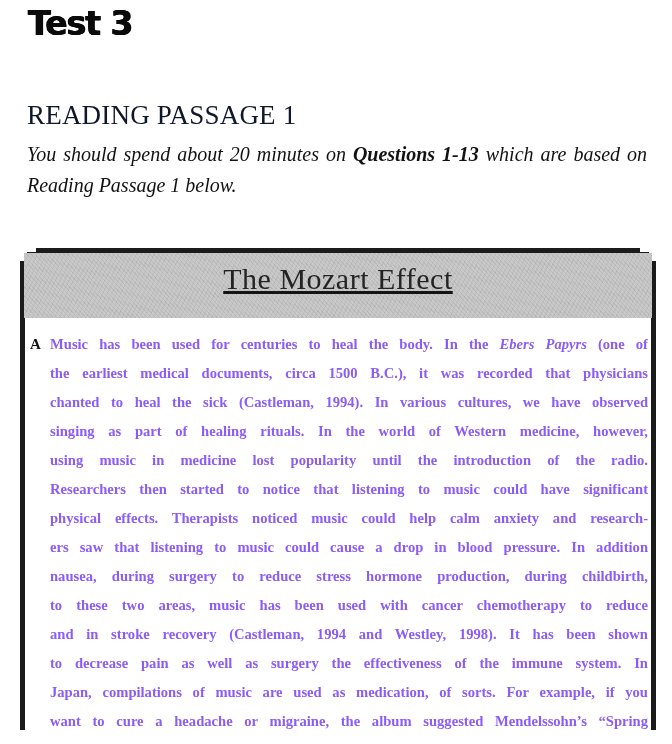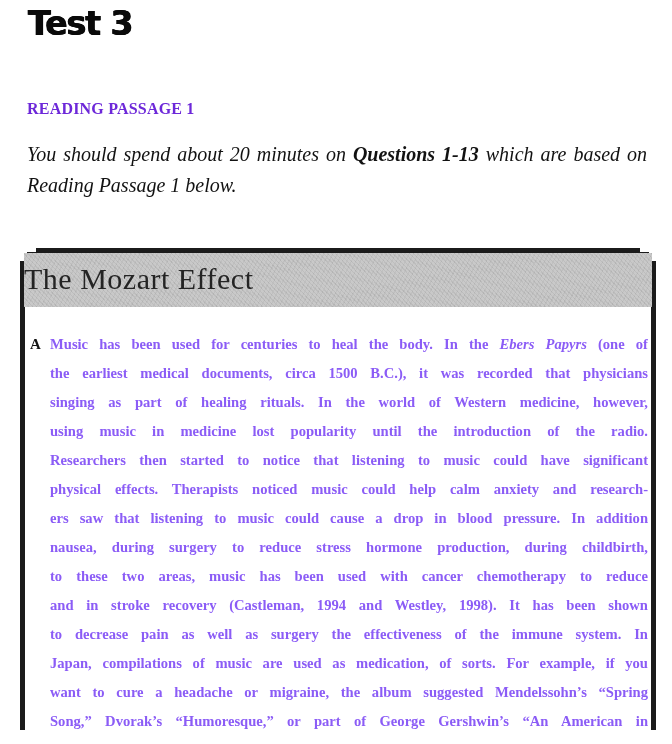--- a/index.html
+++ b/index.html
@@ -18,24 +18,24 @@
     font-family: "DejaVu Sans", sans-serif;
     font-weight: 900;
     font-size: 33px;
     letter-spacing: -1px;
     color: #0a0a0a;
     text-shadow: 0.7px 0 0 #0a0a0a, -0.4px 0 0 #0a0a0a;
   }
   .section-heading {
     position: absolute; left: 27px; top: 100px;
     font-family: "Liberation Serif", serif;
-    font-weight: bold;
-    font-size: 16px;
+    font-weight: normal;
+    font-size: 27px;
     letter-spacing: 0.2px;
-    color: #6d28d9;
+    color: #0f172a;
   }
   .instructions {
     position: absolute; left: 27px; top: 139px;
     width: 620px;
     font-style: italic;
     font-size: 20px;
     line-height: 31px;
     color: #121212;
   }
   .instructions .iline { text-align: justify; text-align-last: justify; }
@@ -57,26 +57,27 @@
   }
   .frame-right {
     position: absolute; top: 13px; bottom: 0; right: 0; width: 5px;
     background: #1b1b1b;
   }
   .corner-notch { position: absolute; width: 11px; height: 11px; background: #1b1b1b; top: 4px; }
   .corner-notch.left { left: 7px; }
   .corner-notch.right { right: 7px; }
 
   .banner {
-    position: absolute; top: 5px; left: 4px; right: 4px; height: 54px;
+    position: absolute; top: 5px; left: 4px; right: 4px; height: 65px;
     background:
       repeating-linear-gradient(47deg, rgba(0,0,0,0.05) 0 1px, rgba(255,255,255,0.04) 1px 3px),
       repeating-linear-gradient(-63deg, rgba(0,0,0,0.04) 0 1px, rgba(255,255,255,0.03) 1px 4px),
       #c5c5c5;
-    text-align: left;
+    text-align: center;
+    text-decoration: underline;
   }
   .banner-title {
     font-family: "Liberation Serif", serif;
     font-size: 30px;
     line-height: 52px;
     color: #242424;
     letter-spacing: 0.5px;
   }
 
   .passage-body {
@@ -117,20 +118,21 @@
 
   <div class="banner">
     <div class="banner-title">The Mozart Effect</div>
   </div>
 
   <div class="passage-body">
     <span class="para-label">A</span>
     <div>
         <div class="pline"><span>Music has been used for centuries to heal the body. In the </span><span style="font-style: italic;">Ebers Papyrs</span><span> (one of</span></div>
         <div class="pline"><span>the earliest medical documents, circa 1500 B.C.), it was recorded that physicians</span></div>
+        <div class="pline"><span>chanted to heal the sick (Castleman, 1994). In various cultures, we have observed</span></div>
         <div class="pline"><span>singing as part of healing rituals. In the world of Western medicine, however,</span></div>
         <div class="pline"><span>using music in medicine lost popularity until the introduction of the radio.</span></div>
         <div class="pline"><span>Researchers then started to notice that listening to music could have significant</span></div>
         <div class="pline"><span>physical effects. Therapists noticed music could help calm anxiety and research-</span></div>
         <div class="pline"><span>ers saw that listening to music could cause a drop in blood pressure. In addition</span></div>
         <div class="pline"><span>nausea, during surgery to reduce stress hormone production, during childbirth,</span></div>
         <div class="pline"><span>to these two areas, music has been used with cancer chemotherapy to reduce</span></div>
         <div class="pline"><span>and in stroke recovery (Castleman, 1994 and Westley, 1998). It has been shown</span></div>
         <div class="pline"><span>to decrease pain as well as surgery the effectiveness of the immune system. In</span></div>
         <div class="pline"><span>Japan, compilations of music are used as medication, of sorts. For example, if you</span></div>

